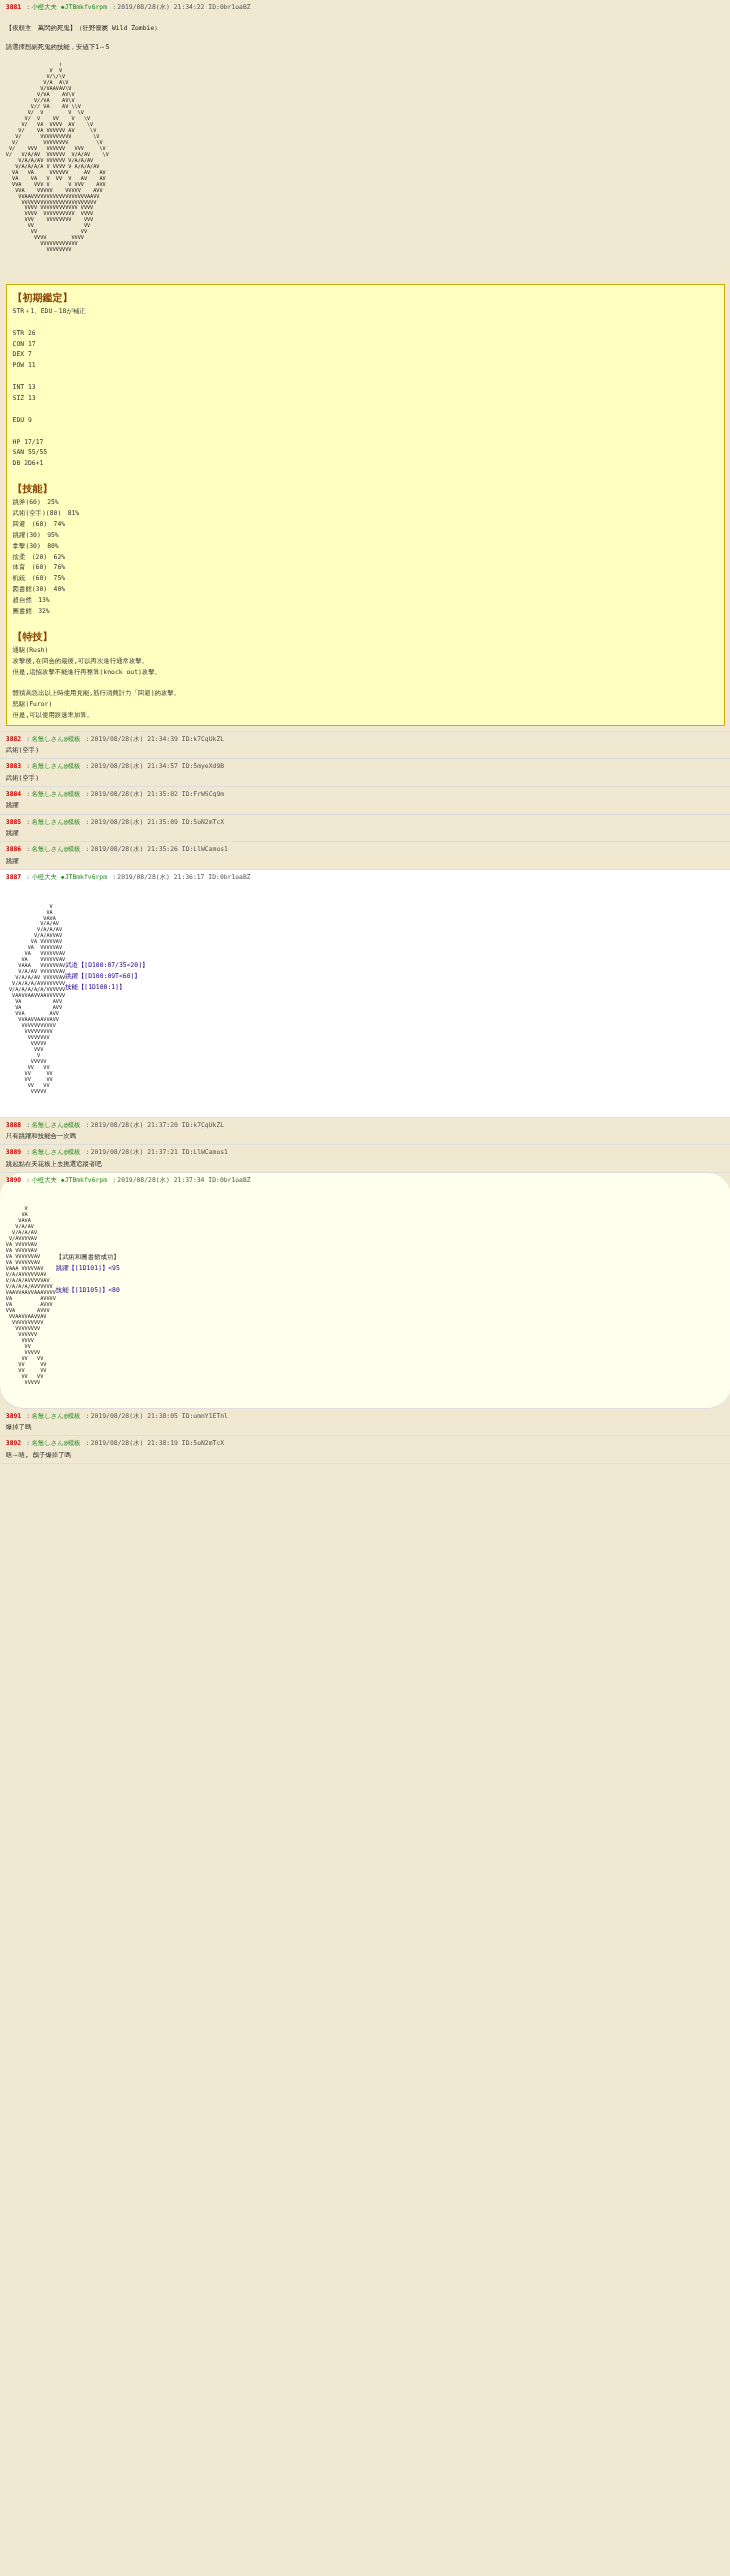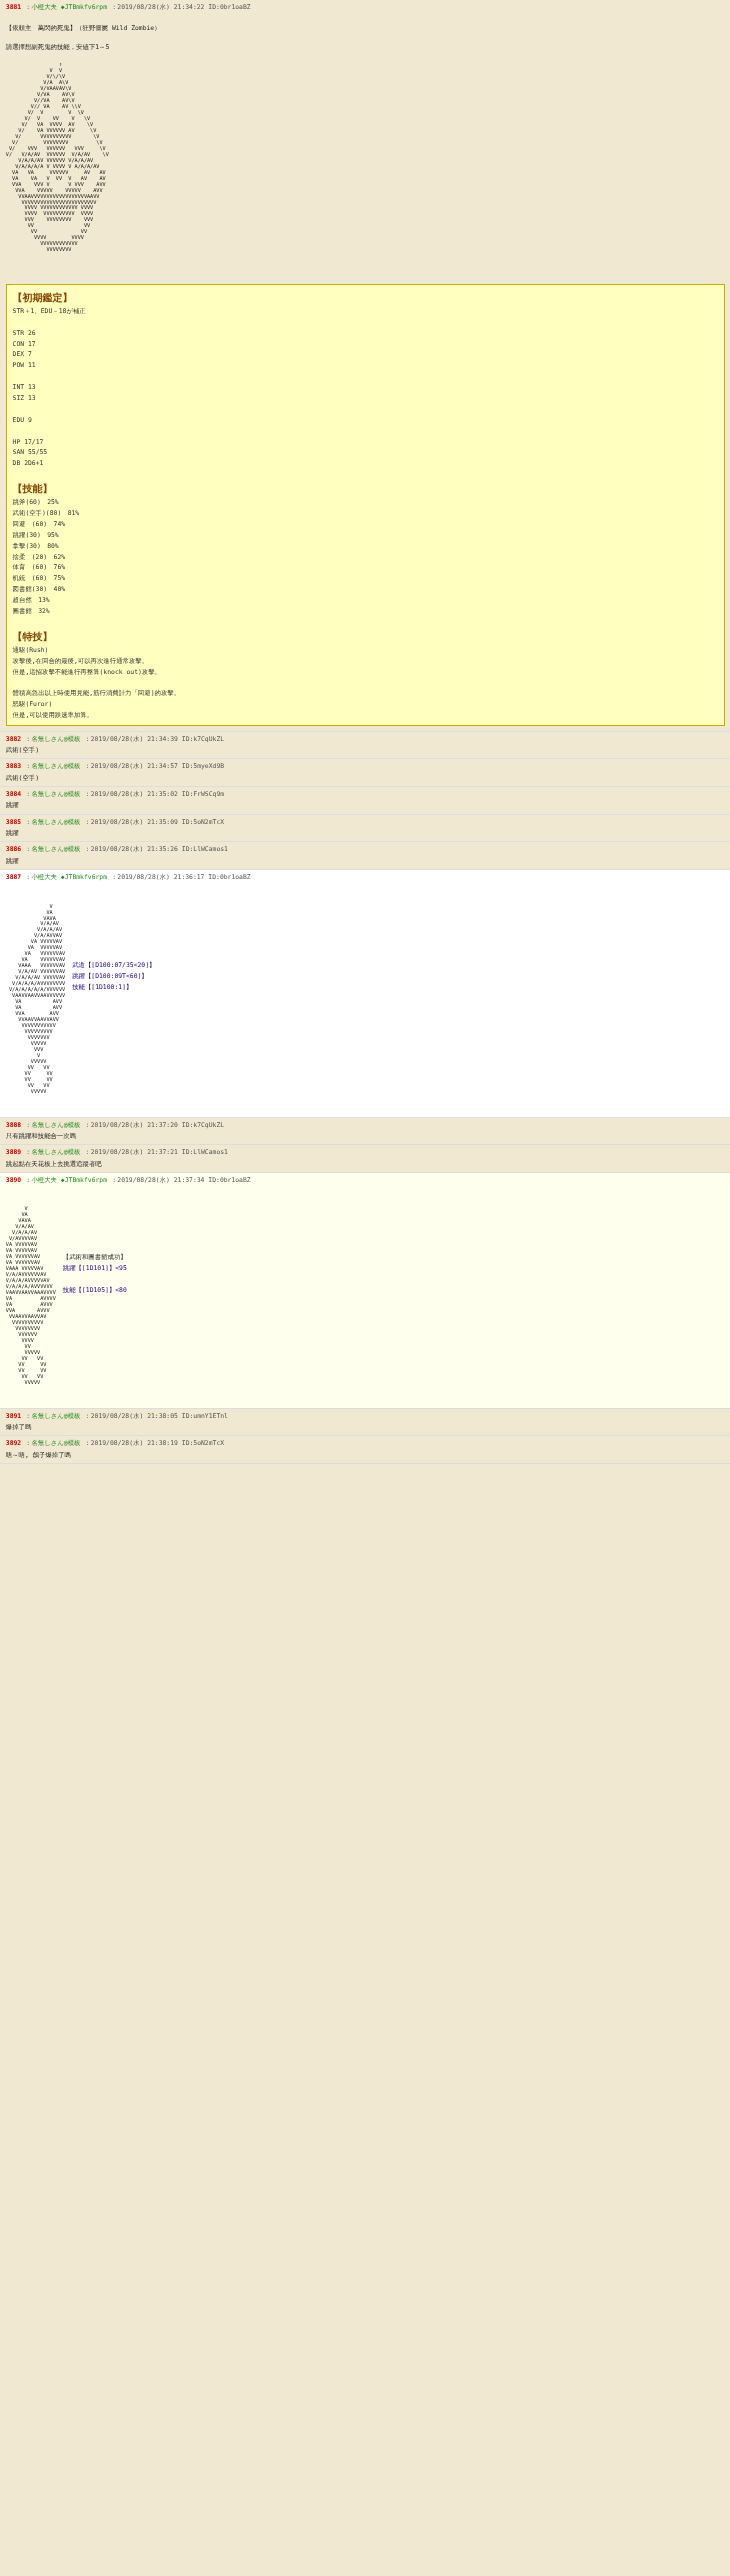--- a/index.html
+++ b/index.html
@@ -28,21 +28,21 @@
   }
   .p-header { color: #333; font-size: 6.4px; margin-bottom: 1.7px; }
   .p-num { color: #cc0000; font-weight: bold; }
   .p-name { color: #228B22; }
   .p-time { color: #555; }
   .p-id { color: #555; margin-top: 47px; }
   .p-body { white-space: pre-wrap; font-size: 6.4px; line-height: 1.5; color: #222; }
   .aa { font-family: 'MS Gothic', monospace; font-size: 5.2px; line-height: 1.15; white-space: pre; color: #111; }
   .sb { background: #ffffc0; border: 0.6px solid #ccaa00; padding: 3.5px 5.8px; margin: 2.3px 0; font-size: 6.4px; line-height: 1.7; }
   .sb .sh { color: #884400; font-weight: bold; font-size: 10px; }
-  .side-wrap { display: flex; align-items: flex-start; gap: 7px; }
+  .side-wrap { display: flex; align-items: flex-start; }
   .side-info { font-size: 6.4px; white-space: pre; line-height: 1.7; padding-top: 46px; }
   .side-info .roll-line { color: #220088; }
 </style>
 
 <div class="main-thread">
 
   <div class="p">
     <div class="p-header">
       <span class="p-num">3881</span>
       ：<span class="p-name">小橙大夫 ◆JTBmkfv6rpm</span>
@@ -244,21 +244,21 @@
   <div class="p">
     <div class="p-header">
       <span class="p-num">3889</span>
       ：<span class="p-name">名無しさん@模板</span>
       ：<span class="p-time">2019/08/28(水) 21:37:21</span>
       <span class="p-id">ID:LlWCamos1</span>
     </div>
     <div class="p-body"><span>跳起點在天花板上去挑選追蹤者吧</span></div>
   </div>
 
-  <div class="p" style="background:#ffffee;">
+  <div class="p" style="background:#ffffee;border-radius:24px;">
     <div class="p-header">
       <span class="p-num">3890</span>
       ：<span class="p-name">小橙大夫 ◆JTBmkfv6rpm</span>
       ：<span class="p-time">2019/08/28(水) 21:37:34</span>
       <span class="p-id">ID:0br1oaBZ</span>
     </div>
     <div class="p-body">
       <div class="side-wrap">
         <div class="aa">      V
      VA

